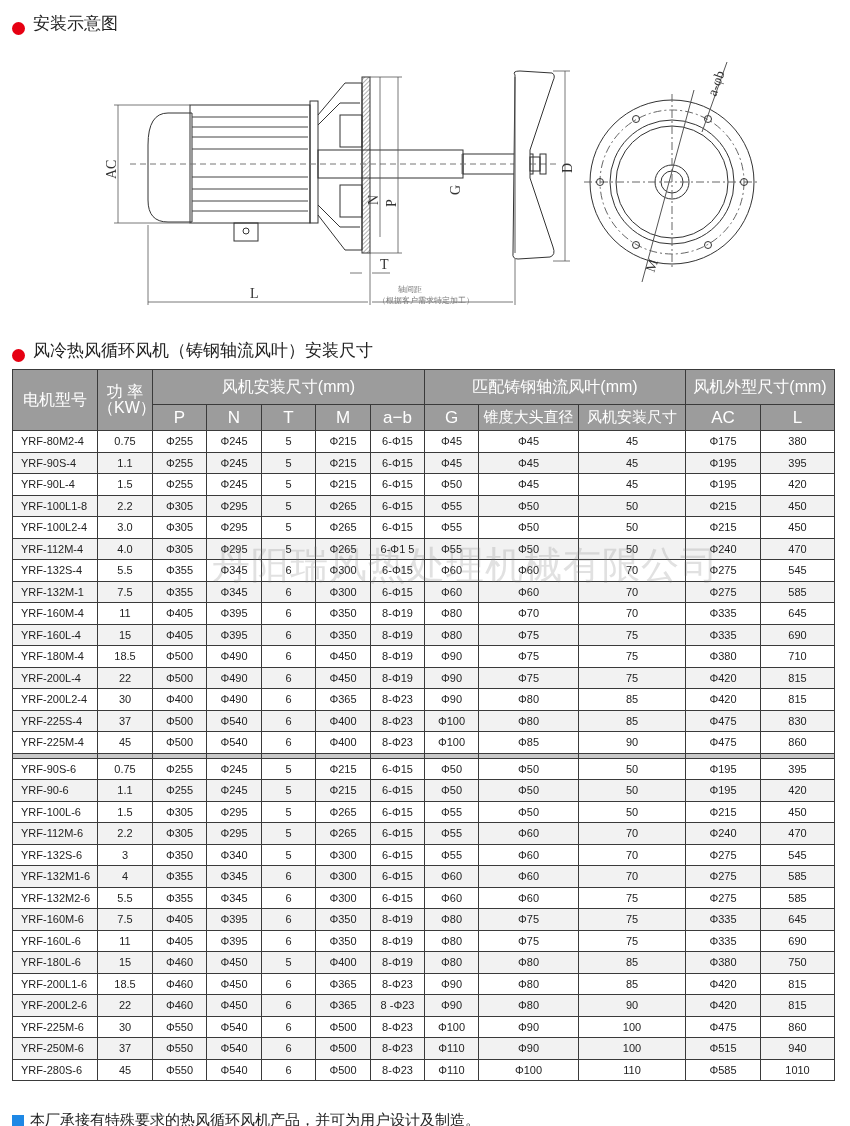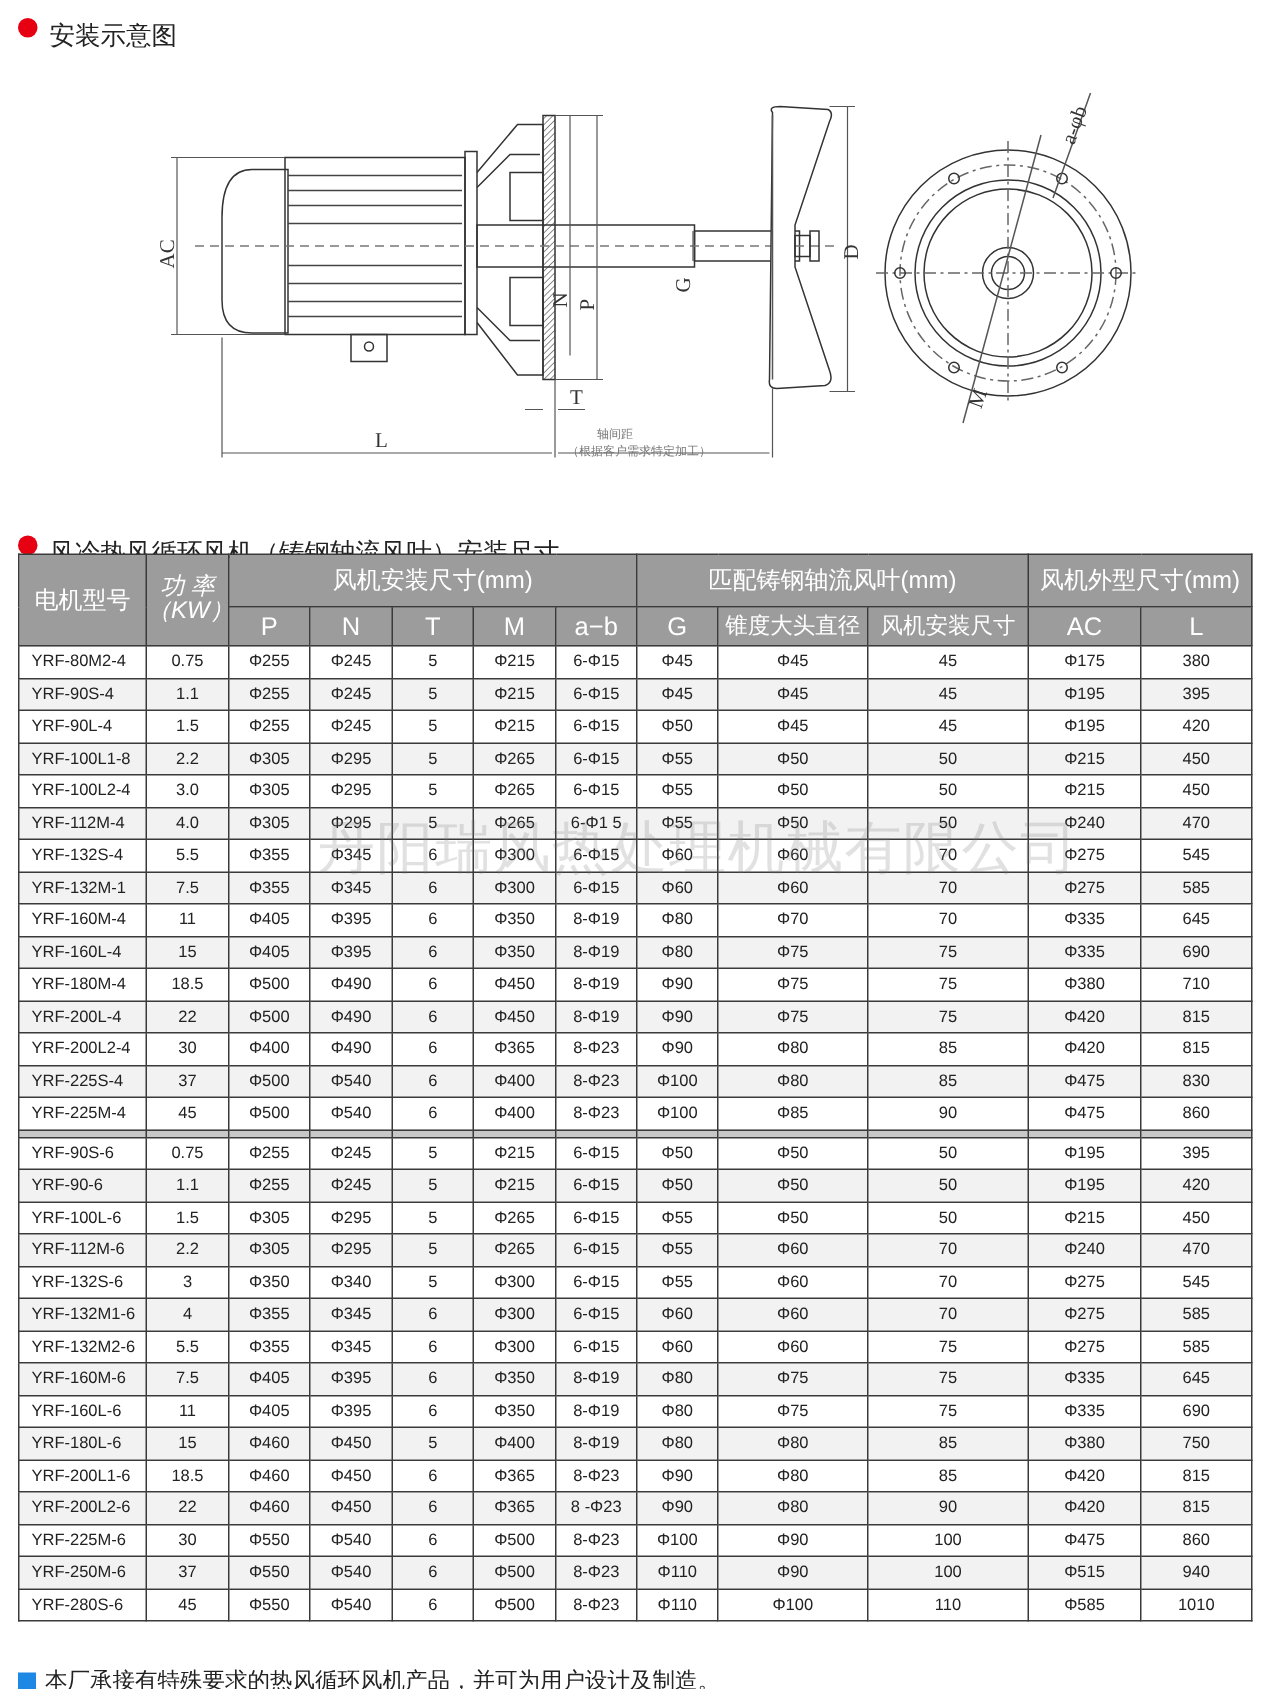--- a/index.html
+++ b/index.html
@@ -1,36 +1,36 @@
 <!DOCTYPE html>
 <html><head>
 <meta charset="utf-8">
 <style>
   html, body { margin:0; padding:0; background:#ffffff; }
   body { width:850px; height:1126px; position:relative; overflow:hidden;
          font-family:"Liberation Sans", "DejaVu Sans", sans-serif; color:#222; }
-  .section-title { position:absolute; left:12px; display:flex; align-items:flex-start; gap:8px;
+  .section-title { position:absolute; left:12px; display:flex; align-items:flex-end; gap:8px;
                    font-size:17px; color:#222; }
   .red-dot { width:13px; height:13px; border-radius:50%; background:#e60012; display:inline-block; }
   #sec1 { top:12px; }
-  #sec2 { top:357px; }
+  #sec2 { top:339px; }
   #drawing { position:absolute; left:0; top:55px; width:850px; height:260px; }
   #drawing svg { width:850px; height:260px; }
   .dim-text { font-family:"Liberation Serif", "DejaVu Serif", serif; fill:#333; }
   .note-text { font-family:"DejaVu Sans", sans-serif; fill:#777; }
 
   #spec-table { position:absolute; left:12px; top:369px; border-collapse:collapse;
                 table-layout:fixed; width:822px; font-size:11px; }
   #spec-table th, #spec-table td { border:1.5px solid #3a3a3a; text-align:center; padding:0; }
   #spec-table th { background:#9c9c9c; color:#fff; font-weight:normal; }
   #spec-table thead tr.h1 th { height:34px; font-size:16px; }
   #spec-table thead tr.h2 th { height:25px; font-size:17px; }
   #spec-table thead tr.h2 th.zh { font-size:15px;margin-top:32px; }
   #spec-table th.model-h { font-size:16px; }
-  #spec-table th.power-h { font-size:15px; line-height:16px;font-style:italic; }
+  #spec-table th.power-h { font-size:15px; line-height:16px; }
   #spec-table td { height:20.5px; color:#222; }
   #spec-table td.model { text-align:left; padding-left:8px; }
   #spec-table tbody tr:nth-child(even) td { background:#f2f2f2; }
   #spec-table tbody tr:nth-child(odd) td { background:#ffffff; }
   #spec-table tr.sep td { height:4px; background:#c8c8c8 !important; }
 
   #watermark { position:absolute; left:212px; top:540px; font-size:38px; color:rgba(120,120,120,0.22);
                letter-spacing:1px; pointer-events:none; white-space:nowrap; }
 
   #footer-note { position:absolute; left:12px; top:1111px; font-size:15px; color:#222;

